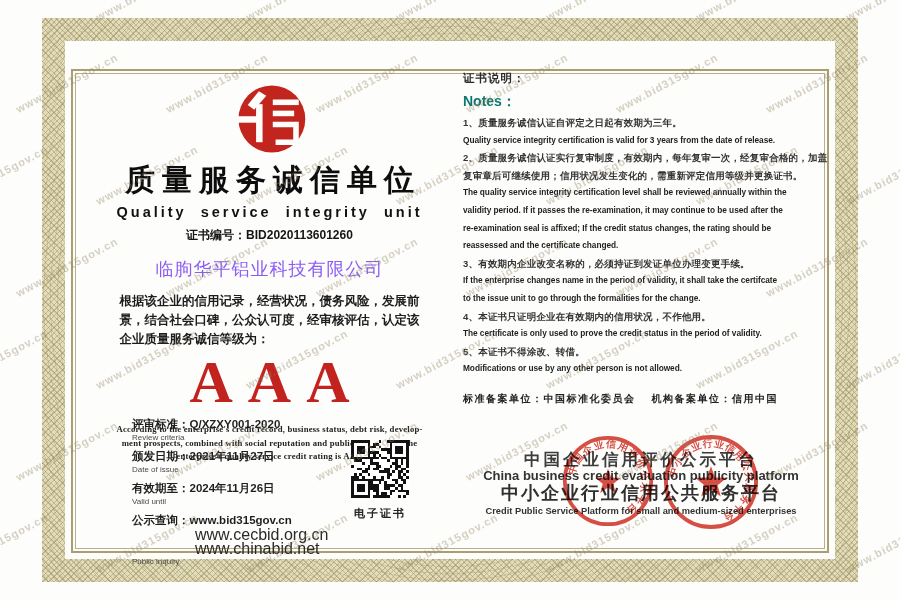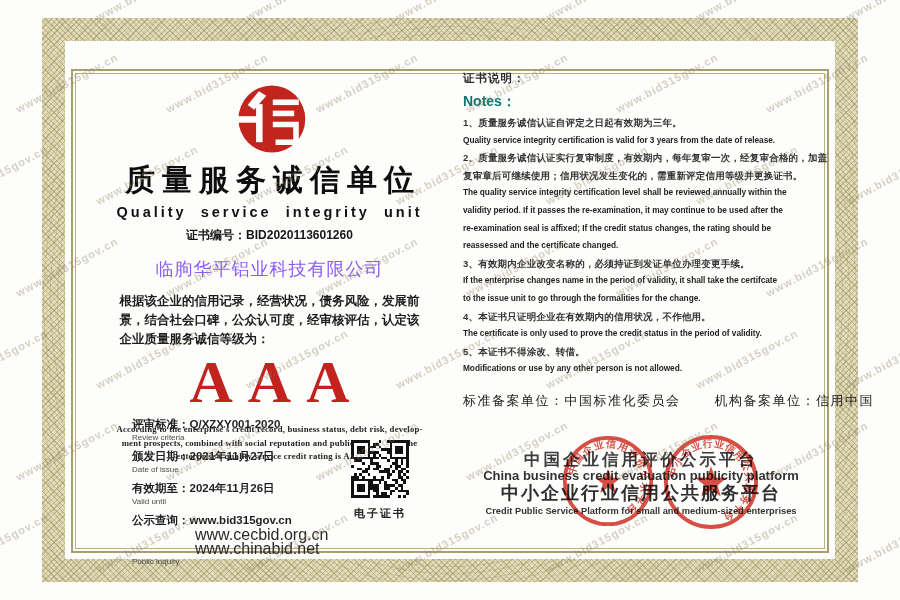--- a/index.html
+++ b/index.html
@@ -52,21 +52,21 @@
   .notes-label-cn{font-size:11.5px;font-weight:bold;letter-spacing:1px;color:#2b2b2b;line-height:19px;}
   .notes-label-en{font-size:14px;font-weight:bold;color:#0f766e;line-height:19px;margin-top:4px;}
   .notes-lines{margin-top:3px;}
   .note-line{white-space:nowrap;line-height:17.6px;}
   .note-line.cn{font-size:9.5px;font-weight:bold;letter-spacing:.2px;color:#333;}
   .note-line.en{font-size:8.3px;font-weight:bold;letter-spacing:-.05px;color:#1f1f1f;}
   .review{margin-top:11px;}
   .review-cn{font-size:10.5px;font-weight:bold;letter-spacing:1px;color:#2d2d2d;}
   .review-en{font-size:10.5px;font-weight:bold;margin-top:7px;color:#1f1f1f;}
   .underline{display:inline-block;width:228px;height:11px;border-bottom:1px solid #6b6b6b;}
-  .registry{margin-top:14px;display:flex;gap:34px;font-size:13px;font-weight:normal;
+  .registry{margin-top:14px;display:flex;gap:16px;font-size:10px;font-weight:bold;
             letter-spacing:1.5px;white-space:nowrap;color:#222;}
 
   .platform{position:absolute;left:463px;top:449px;width:356px;text-align:center;z-index:12;}
   .pf-l1cn{font-size:16.5px;letter-spacing:3px;font-weight:600;color:#3d3d3d;line-height:20px;}
   .pf-l1en{font-size:13px;font-weight:bold;color:#333;line-height:13px;}
   .pf-l2cn{font-size:18px;letter-spacing:2px;font-weight:600;color:#2f2f2f;line-height:23px;}
   .pf-l2en{font-size:9.3px;font-weight:bold;color:#333;line-height:13px;}
 
   .stamp{position:absolute;z-index:13;opacity:.88;mix-blend-mode:multiply;}
   .stamp-left{left:561px;top:434px;width:94px;height:94px;}

